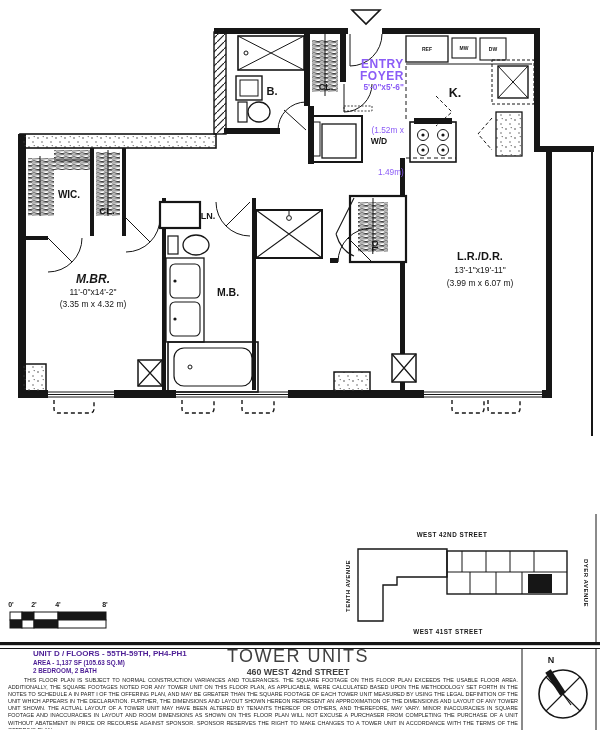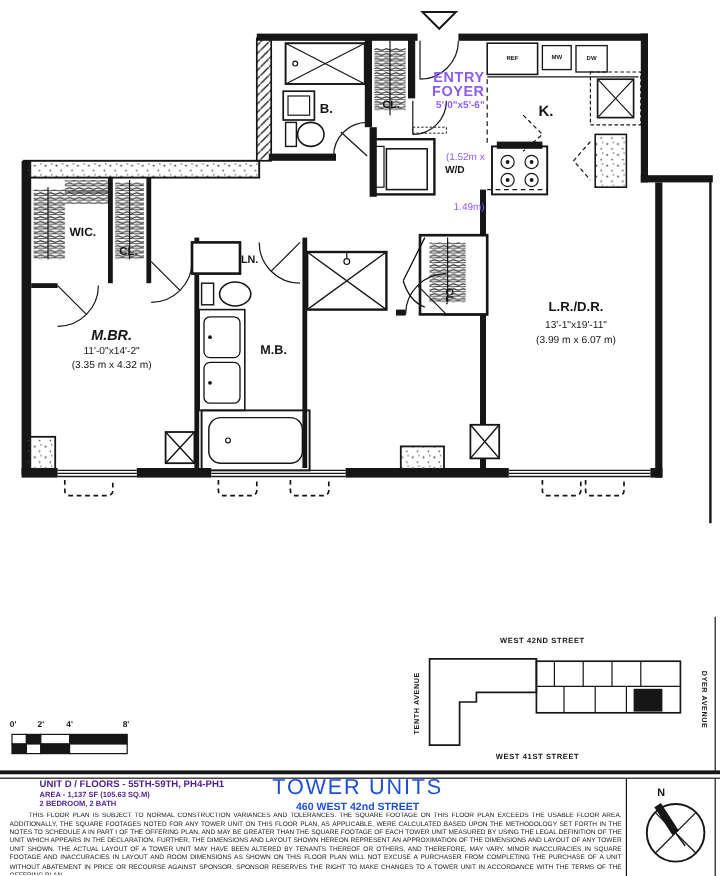--- a/index.html
+++ b/index.html
@@ -14,21 +14,21 @@
   .rotm90{transform:translate(-50%,-50%) rotate(-90deg);}
   .ef{position:absolute;color:#8b5cf6;text-align:right;}
   .ef .big{font-size:12px;font-weight:bold;line-height:12px;letter-spacing:.5px;}
   .ef .dim{font-size:8.3px;font-weight:bold;line-height:10.5px;}
   .ef .dimn{font-size:8.3px;line-height:10px;margin-top:32px;}
   #disclaimer{position:absolute;left:8px;top:677px;width:510px;height:52px;overflow:hidden;
               font-size:5.45px;line-height:7.1px;text-align:justify;text-indent:16px;color:#222;}
   #unit-block{position:absolute;left:5px;top:649px;color:#4c1d95;margin-left:28px;}
   #unit-block .l1{font-size:8px;font-weight:bold;line-height:9.5px;}
   #unit-block .l2{font-size:6.3px;font-weight:bold;line-height:8px;}
-  #title-block-center{position:absolute;left:298px;top:646px;transform:translateX(-50%);text-align:center;color:#1d4ed8;}
+  #title-block-center{position:absolute;left:298px;top:646px;transform:translateX(-50%);text-align:center;color:#404040;}
   #title-block-center .t1{font-size:18px;letter-spacing:1.5px;line-height:21px;}
   #title-block-center .t2{font-size:8.8px;font-weight:bold;line-height:10px;}
 </style>
 </head>
 <body>
 
 <div id="canvas">
 
   <svg id="plan-svg" width="600" height="730" viewBox="0 0 600 730">
     <defs>

